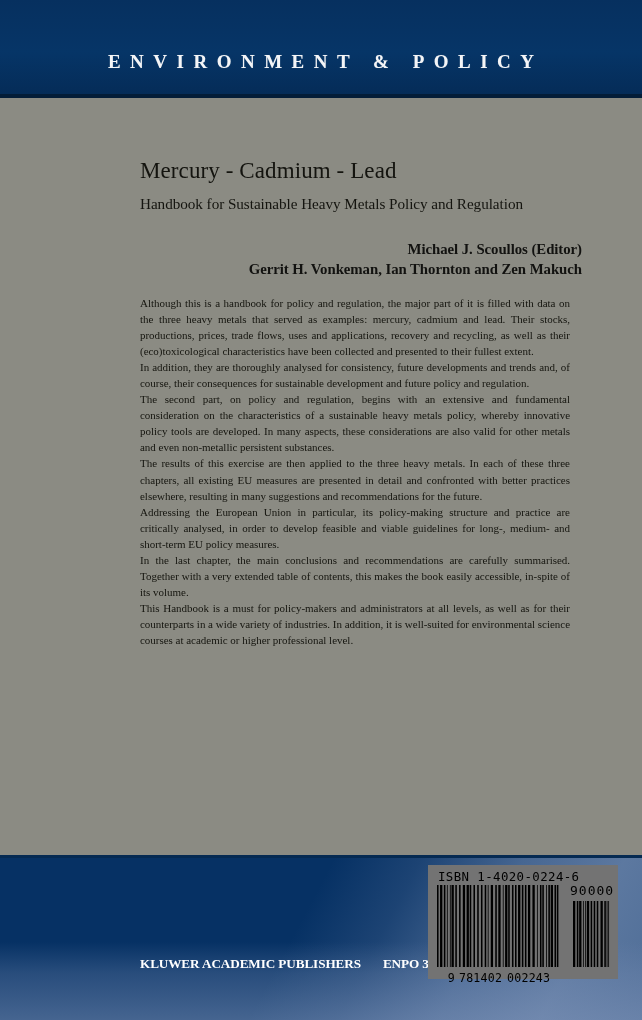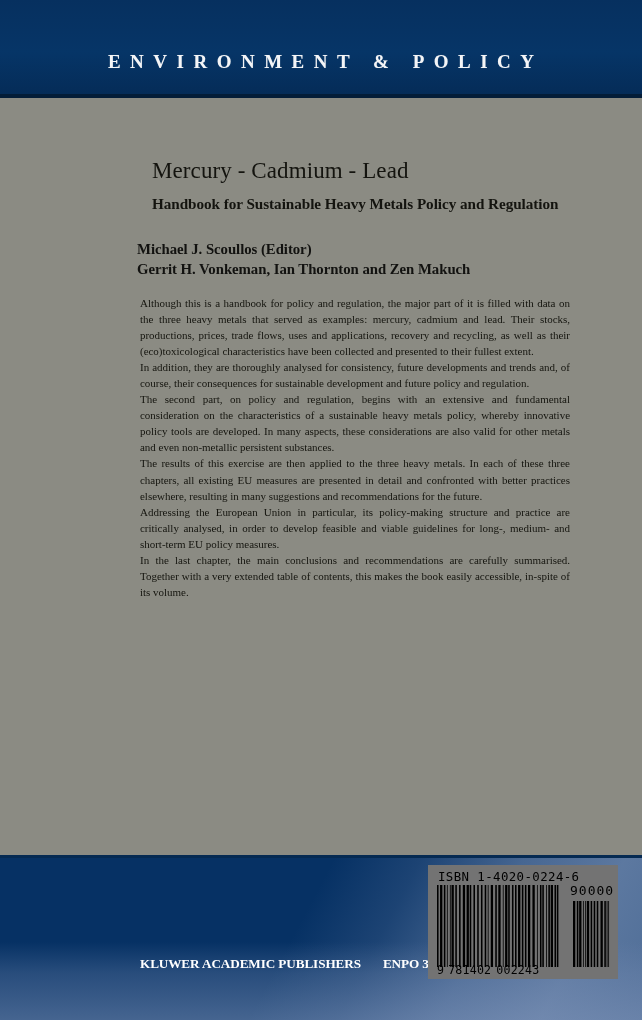--- a/index.html
+++ b/index.html
@@ -55,44 +55,44 @@
     width: 642px;
     height: 757px;
     background: #8b8b83;
   }
 
   #title-block {
     position: absolute;
     left: 140px;
     top: 60px;
     width: 430px;
-    margin-left: 12px;
   }
   #book-title {
     font-size: 23px;
     color: #14140f;
     letter-spacing: 0.1px;
     line-height: 1.12;
     margin: 0;
     font-weight: normal;
   }
   #book-subtitle {
     margin: 11px 0 0 0;
     font-size: 15.2px;
     color: #14140f;
     letter-spacing: -0.05px;
     line-height: 1.15;
-    font-weight: bold;
+    font-weight: normal;
   }
 
   #authors-block {
     position: absolute;
-    left: 137px;
+    left: 152px;
     top: 142px;
     width: 430px;
+    text-align: right;
   }
   .author-line {
     font-size: 14.8px;
     color: #121210;
     line-height: 1.33;
     letter-spacing: -0.05px;
   }
   .author-line.editor { font-weight: 600; }
   .author-line.coauthors { font-weight: bold; }
 
@@ -208,27 +208,28 @@
     top: 18px;
     font-family: "DejaVu Sans Mono", "Liberation Mono", monospace;
     font-size: 13px;
     letter-spacing: 1px;
     color: #000;
     white-space: nowrap;
   }
   #ean-digits {
     position: absolute;
     left: 9px;
-    top: 98px;
+    top: 106px;
     width: 124px;
     font-family: "DejaVu Sans Mono", "Liberation Mono", monospace;
     font-size: 11.6px;
     letter-spacing: 0.2px;
     color: #000;
     white-space: nowrap;
+    text-align: center;
   }
   #ean-digits .lead { margin-right: 4px; }
   #ean-digits .grp { margin-right: 5px; }
 </style>
 </head>
 <body>
 
 <div id="cover">
 
   <div id="series-band"></div>
@@ -247,20 +248,21 @@
       <div class="author-line coauthors">Gerrit H. Vonkeman, Ian Thornton and Zen Makuch</div>
     </div>
 
     <div id="blurb">
       <p>Although this is a handbook for policy and regulation, the major part of it is filled with data on the three heavy metals that served as examples: mercury, cadmium and lead. Their stocks, productions, prices, trade flows, uses and applications, recovery and recycling, as well as their (eco)toxicological characteristics have been collected and presented to their fullest extent.</p>
       <p>In addition, they are thoroughly analysed for consistency, future developments and trends and, of course, their consequences for sustainable development and future policy and regulation.</p>
       <p>The second part, on policy and regulation, begins with an extensive and fundamental consideration on the characteristics of a sustainable heavy metals policy, whereby innovative policy tools are developed. In many aspects, these considerations are also valid for other metals and even non-metallic persistent substances.</p>
       <p>The results of this exercise are then applied to the three heavy metals. In each of these three chapters, all existing EU measures are presented in detail and confronted with better practices elsewhere, resulting in many suggestions and recommendations for the future.</p>
       <p>Addressing the European Union in particular, its policy-making structure and practice are critically analysed, in order to develop feasible and viable guidelines for long-, medium- and short-term EU policy measures.</p>
       <p>In the last chapter, the main conclusions and recommendations are carefully summarised. Together with a very extended table of contents, this makes the book easily accessible, in-spite of its volume.</p>
+      <p>This Handbook is a must for policy-makers and administrators at all levels, as well as for their counterparts in a wide variety of industries. In addition, it is well-suited for environmental science courses at academic or higher professional level.</p>
     </div>
 
   </div>
 
   <div id="footer-band">
     <div id="footer-sheen"></div>
     <div id="footer-sheen-2"></div>
     <div id="footer-topline"></div>
 
     <div id="publisher-line">

